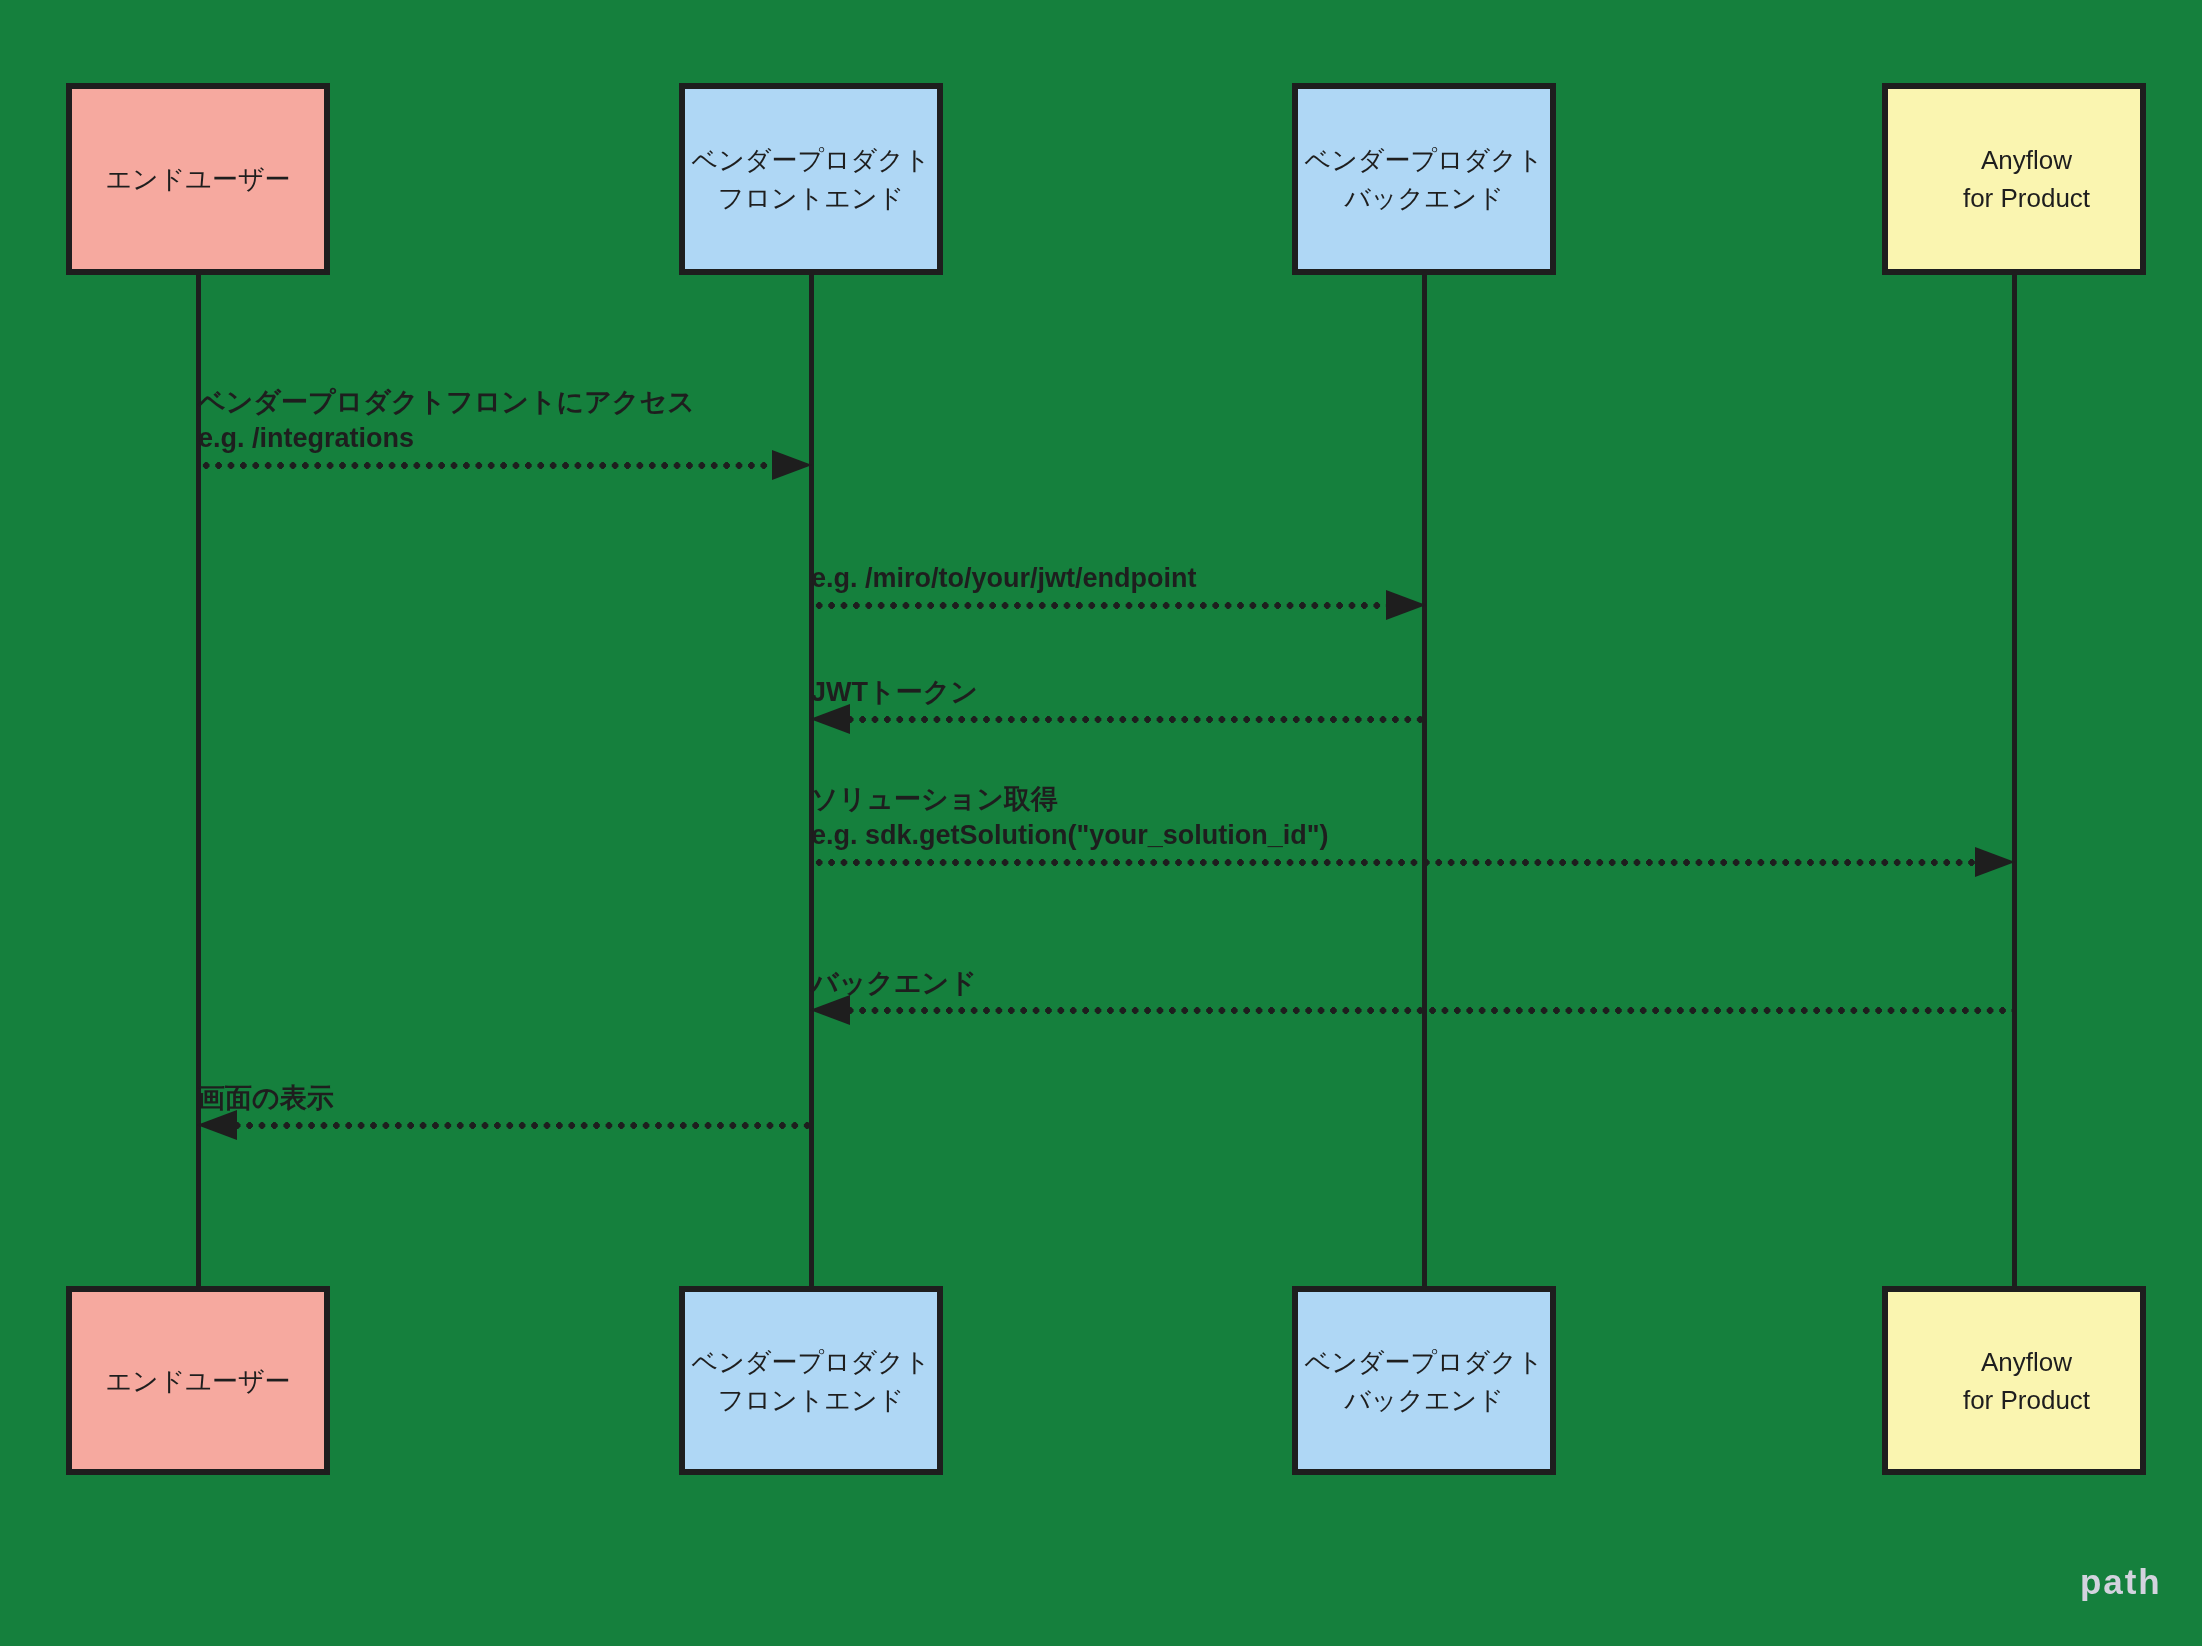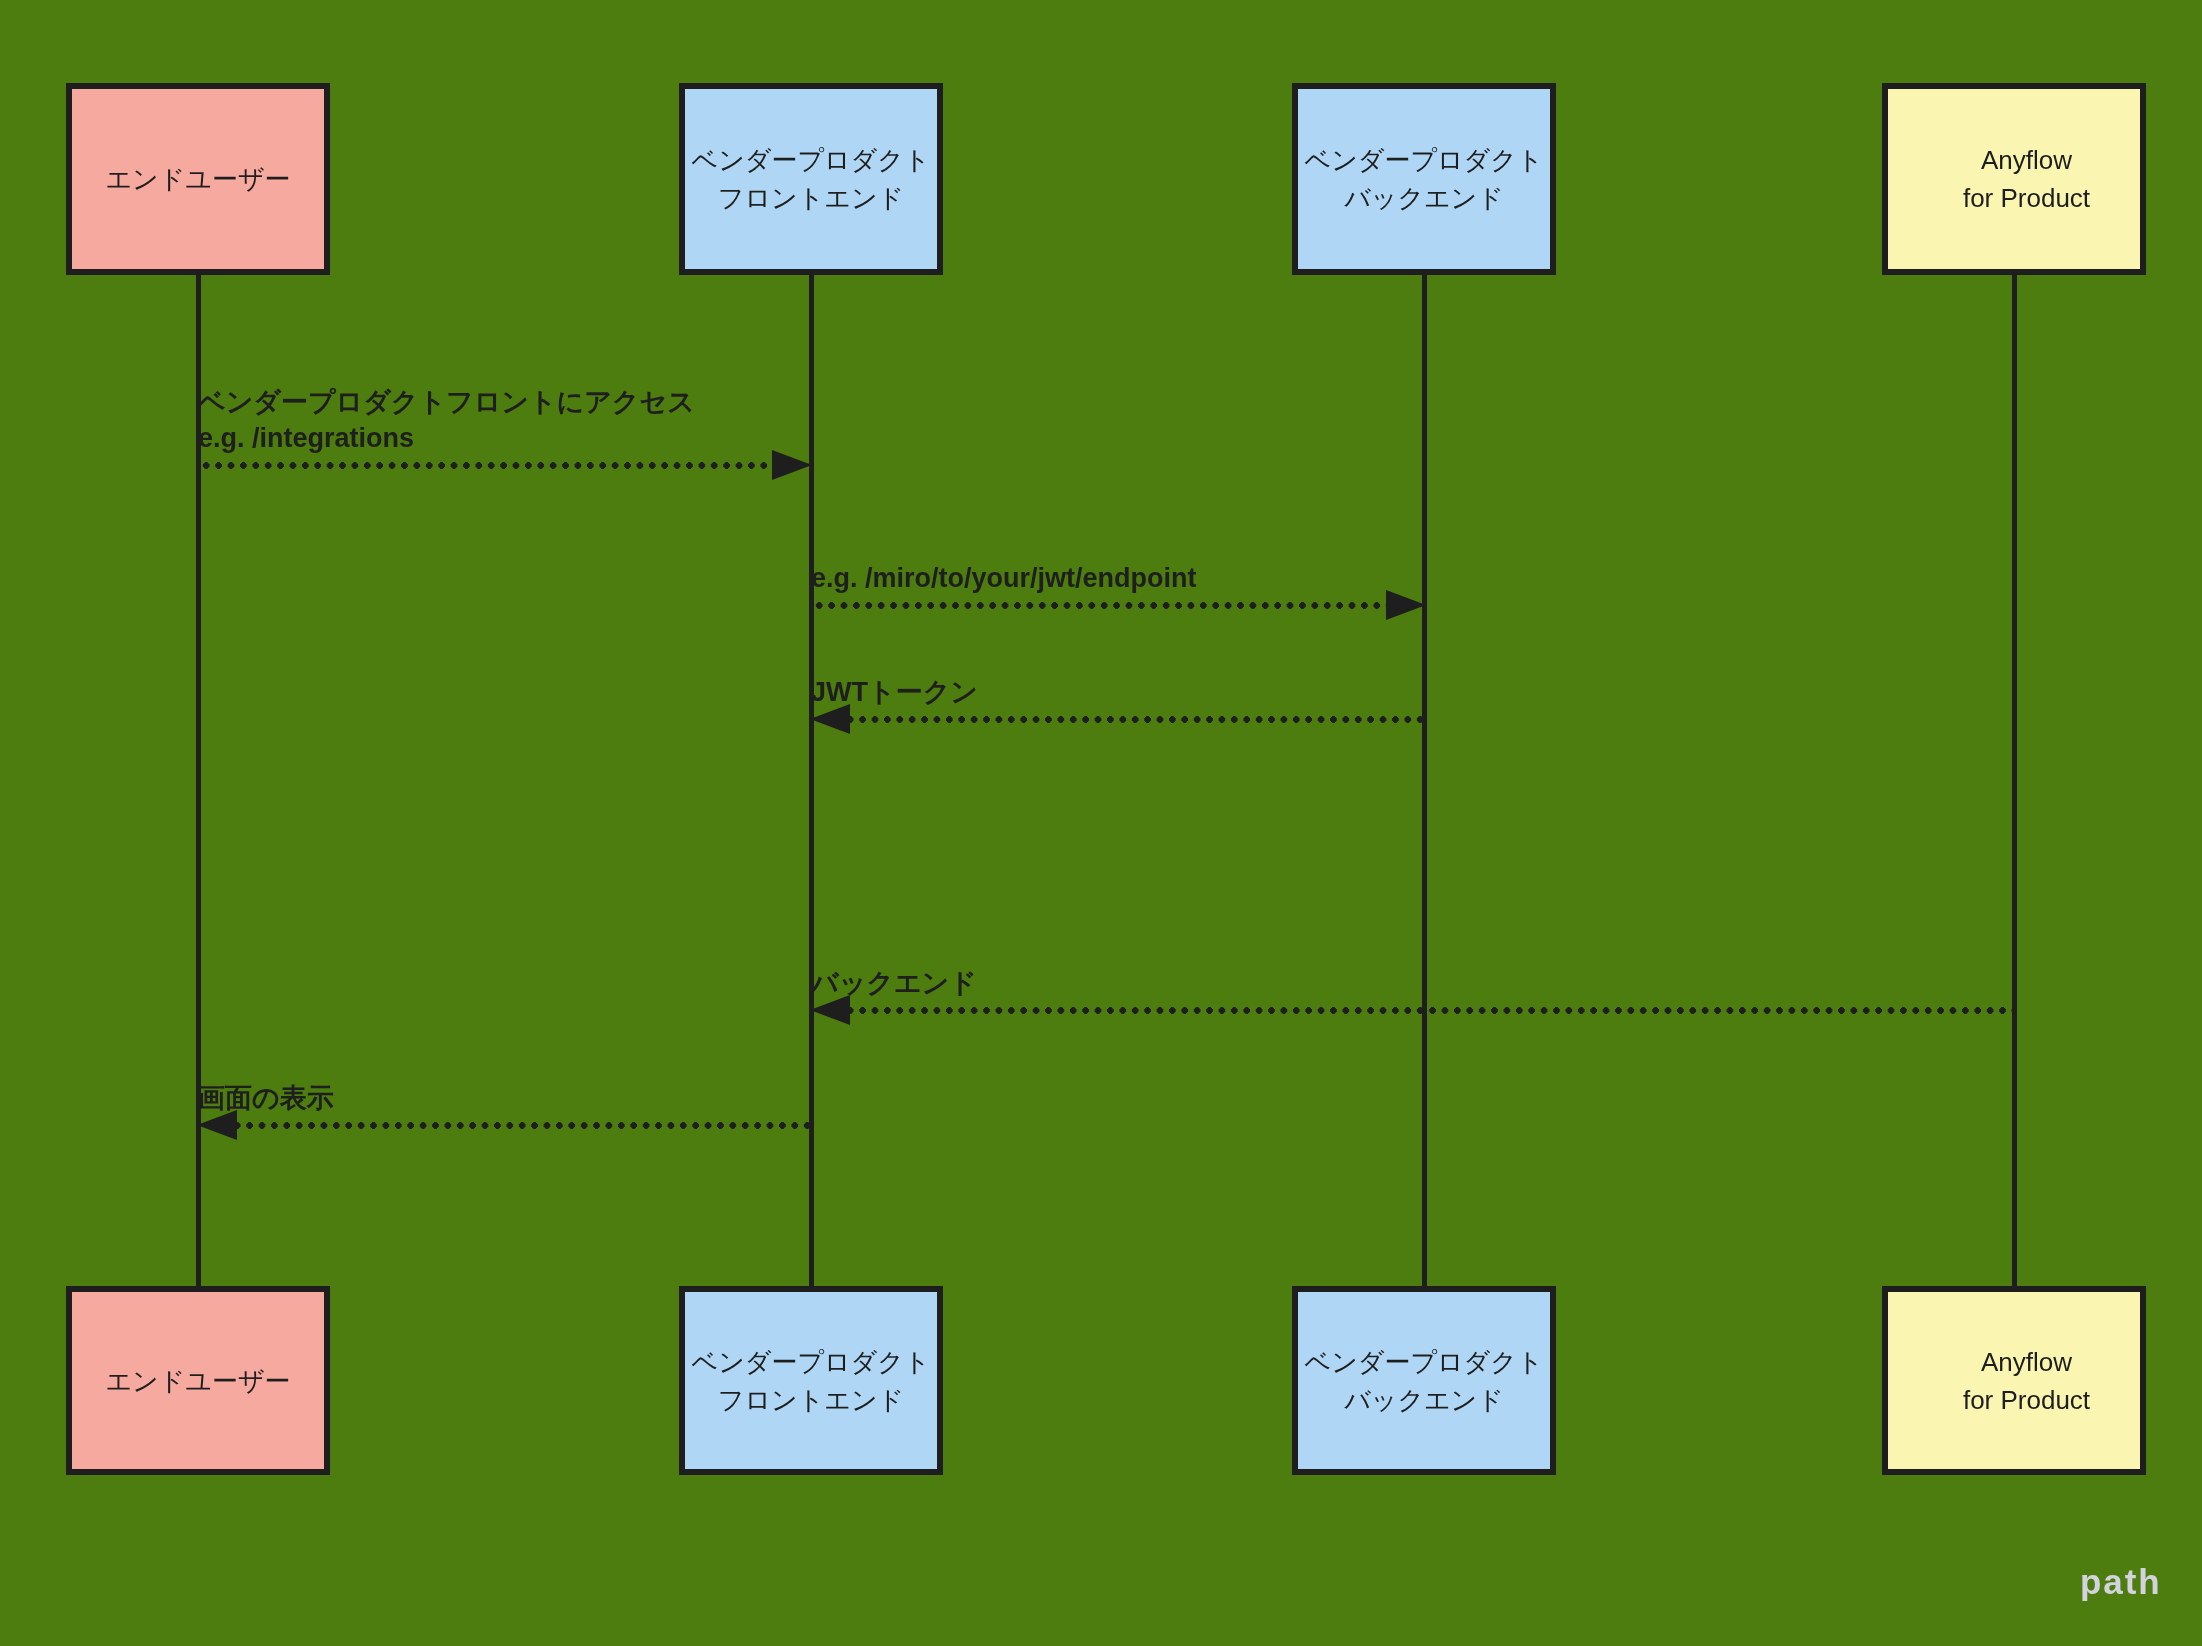--- a/index.html
+++ b/index.html
@@ -4,21 +4,21 @@
 <style>
   html, body {
     margin: 0;
     padding: 0;
     background: #ffffff;
   }
   .canvas {
     position: relative;
     width: 2202px;
     height: 1647px;
-    background: #4d7c0f;
+    background: #15803d;
     overflow: hidden;
     font-family: "Liberation Sans", "DejaVu Sans", sans-serif;
     color: #1e1e1e;
   }
 
   
   .actor-box {
     position: absolute;
     width: 264px;
     height: 192px;
@@ -180,20 +180,28 @@
   </div>
 
   <div class="msg msg-m3">
     <div class="msg-label">
       <span class="msg-line1">JWTトークン</span>
     </div>
     <div class="dots dots-endl"></div>
     <div class="arrow-l"></div>
   </div>
 
+  <div class="msg msg-m4">
+    <div class="msg-label label-leftspan">
+      <span class="msg-line1">ソリューション取得</span>
+      <span class="msg-line2">e.g. sdk.getSolution("your_solution_id")</span>
+    </div>
+    <div class="dots dots-endr"></div>
+    <div class="arrow-r"></div>
+  </div>
 
   <div class="msg msg-m5">
     <div class="msg-label label-leftspan">
       <span class="msg-line1">バックエンド</span>
     </div>
     <div class="dots dots-endl"></div>
     <div class="arrow-l"></div>
   </div>
 
   <div class="msg msg-m6">

